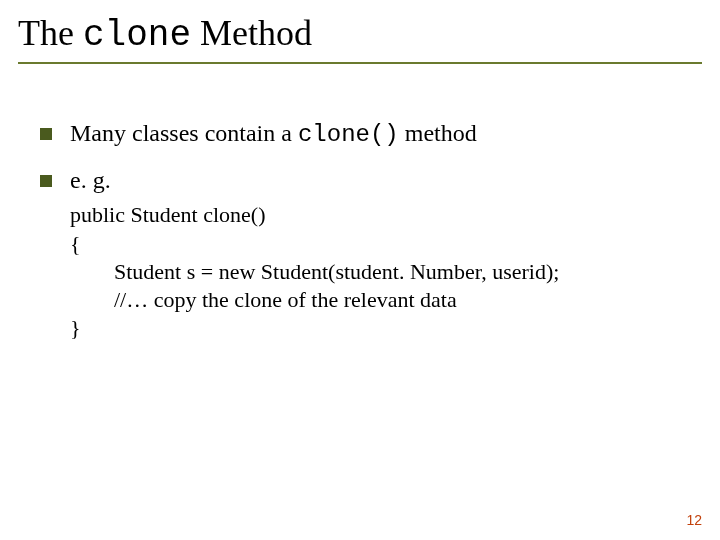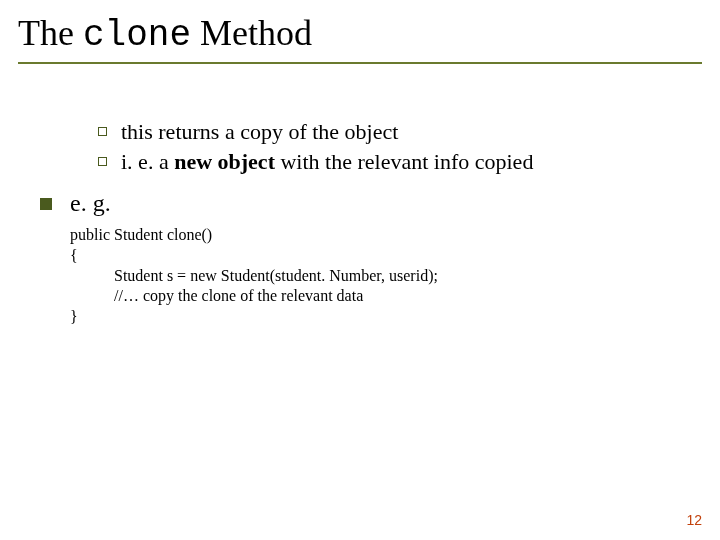--- a/index.html
+++ b/index.html
@@ -86,21 +86,21 @@
     flex: 0 0 auto;
     box-sizing: border-box;
   }
   .lvl2 .txt2 {
     flex: 1 1 auto;
   }
   .bold { font-weight: bold; }
   .gap-s { height: 8px; }
   .code {
     margin-left: 30px;
-    font-size: 16px;
+    font-size: 22px;
     line-height: 1.28;
     font-family: "Times New Roman", Times, serif;
   }
   .code .indent {
     margin-left: 44px;
     font-family: Liberation Serif, serif;
   }
   .page-num {
     position: absolute;
     right: 18px;
@@ -116,33 +116,27 @@
 
   <div class="title-wrap">
     <div class="title">
       <span>The </span><span class="mono">clone</span><span> Method</span>
     </div>
     <hr class="rule">
   </div>
 
   <div class="body">
 
-
-    <div class="sub">
-      <div class="lvl2">
-        <div class="bullet-open"></div>
-        <div class="txt2">this returns a copy of the object</div>
-      </div>
-      <div class="lvl2">
-        <div class="bullet-open"></div>
-        <div class="txt2">
-          <span>i. e. a </span><span class="bold">new object</span><span> with the relevant info copied</span>
-        </div>
+    <div class="lvl1">
+      <div class="bullet-sq"></div>
+      <div class="txt">
+        <span>Many classes contain a </span><span class="mono">clone()</span><span> method</span>
       </div>
     </div>
+
 
     <div class="gap-s"></div>
 
     <div class="lvl1">
       <div class="bullet-sq"></div>
       <div class="txt">e. g.</div>
     </div>
 
     <div class="code">
       <div>public Student clone()</div>

